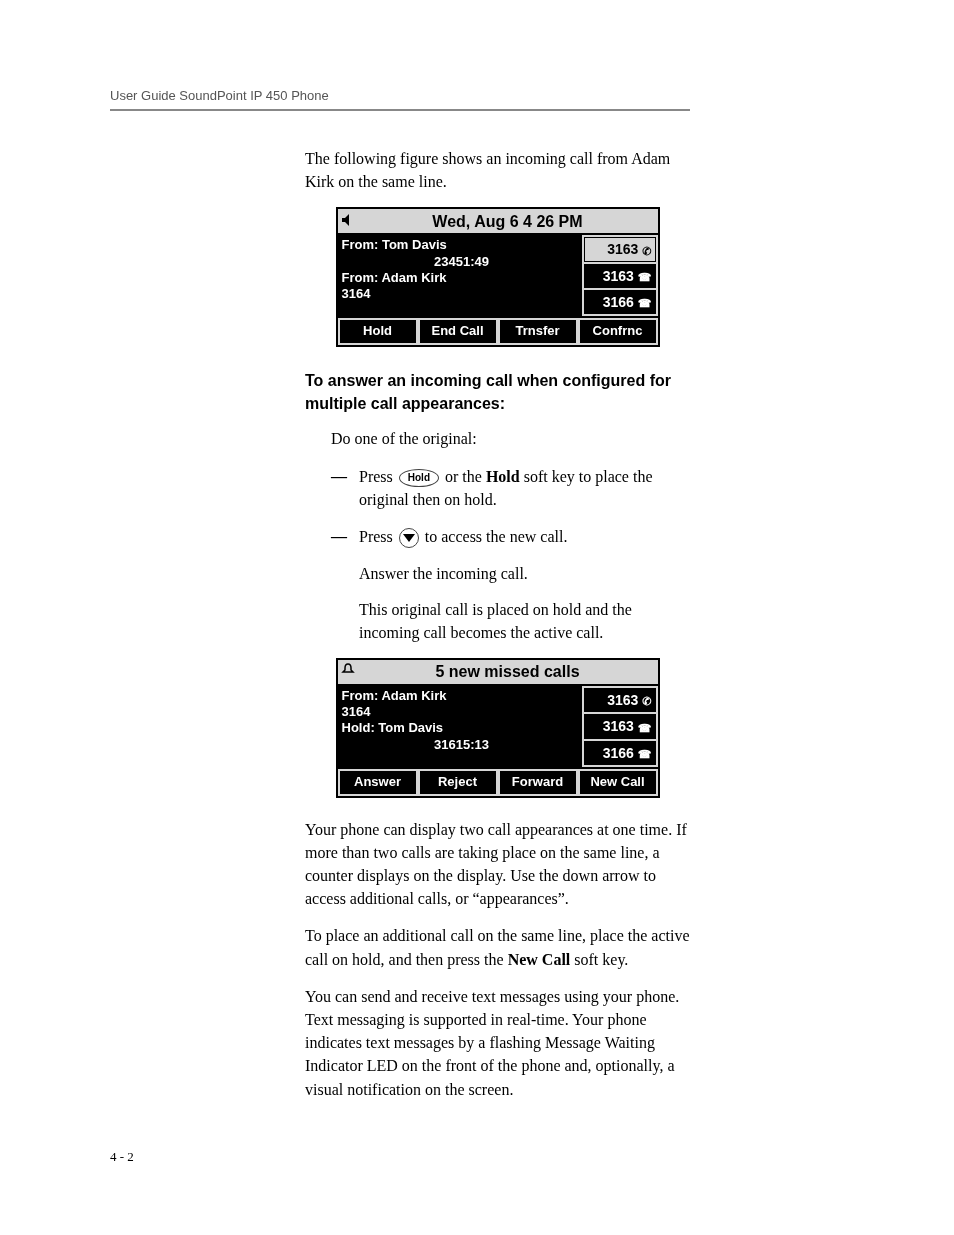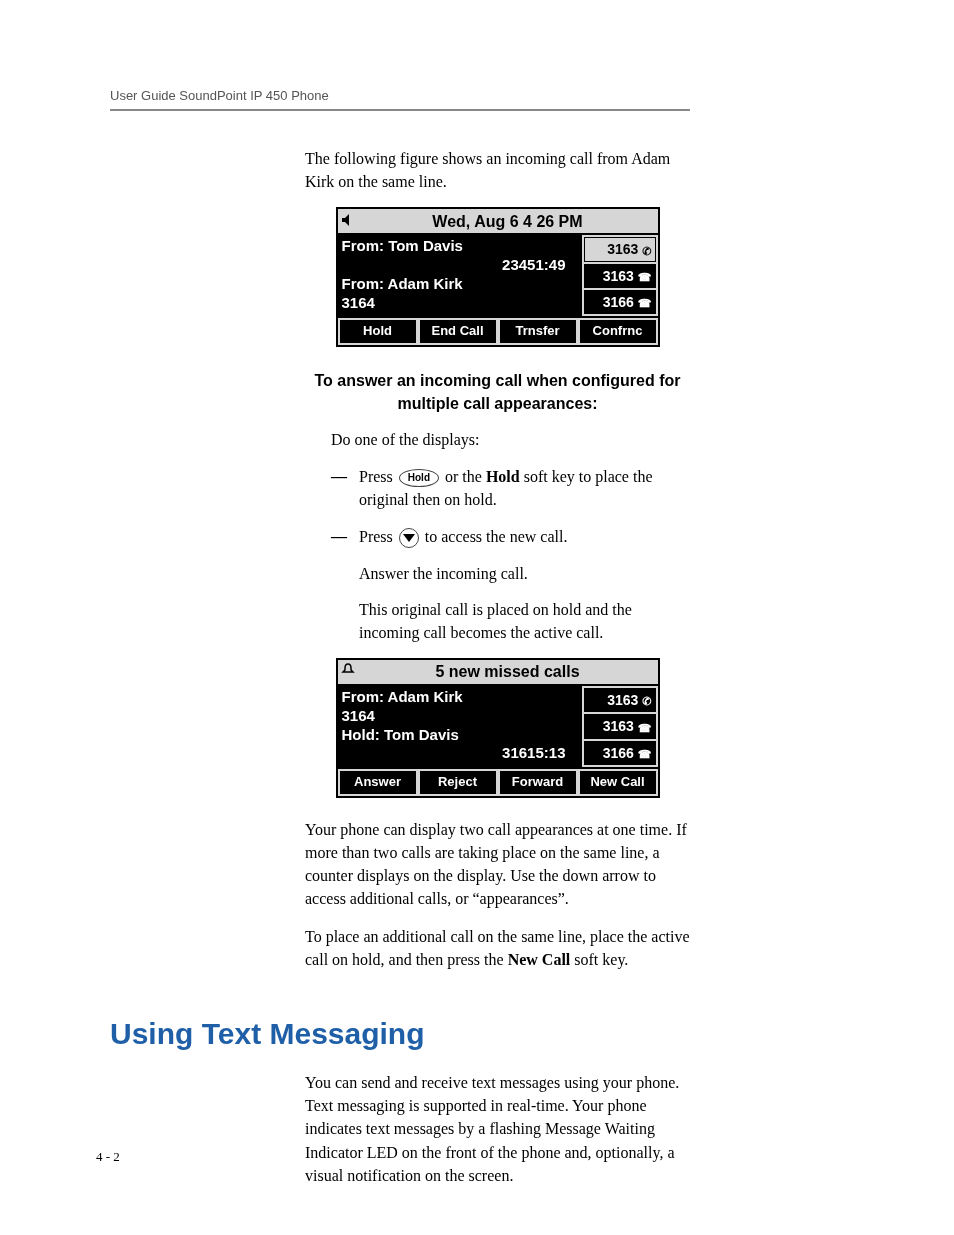--- a/index.html
+++ b/index.html
@@ -31,21 +31,20 @@
     margin-left: 195px;
     font-size: 16px;
     line-height: 1.45;
   }
   .para { margin: 0 0 14px 0; }
   .subhead {
     font-family: "Trebuchet MS", "Lucida Grande", Arial, sans-serif;
     font-weight: 700;
     font-size: 16px;
     margin: 22px 0 12px 0;
-    text-align: center;
   }
   .indent1 { margin-left: 26px; }
   .dash-list { margin: 0 0 0 26px; padding: 0; list-style: none; }
   .dash-list li { position: relative; padding-left: 28px; margin: 14px 0; }
   .dash-list li::before {
     content: "—"; position: absolute; left: 0; top: 0;
     font-weight: 700;
   }
   .keycap {
     display: inline-block;
@@ -68,21 +67,21 @@
   .keycap.arrow svg { position: absolute; left: 3px; top: 5px; }
   .section-title {
     font-family: "Trebuchet MS", "Lucida Grande", Arial, sans-serif;
     font-size: 30px;
     font-weight: 700;
     color: #1f5fa8;
     margin: 46px 0 20px 0;
   }
   .page-num {
     position: absolute;
-    left: 96px;
+    left: 110px;
     bottom: 70px;
     font-size: 13px;
     font-family: "Palatino Linotype", serif;
   }
 
   
   .phone-screen {
     width: 320px;
     margin: 10px auto 20px auto;
     border: 2px solid #000;
@@ -104,25 +103,25 @@
   }
   .ps-title { flex: 1; text-align: center; }
   .ps-body {
     display: flex;
     border-bottom: 2px solid #000;
   }
   .ps-main {
     flex: 1;
     background: #000;
     color: #fff;
-    padding: 2px 16px 4px 4px;
-    font-size: 15px;
+    padding: 2px 0 4px 4px;
+    font-size: 13px;
     line-height: 1.25;
   }
-  .ps-row { display: flex; justify-content: flex-end; }
+  .ps-row { display: flex; justify-content: center; }
   .ps-side {
     width: 72px;
     background: #d6d6d6;
     display: flex;
     flex-direction: column;
     gap: 2px;
     padding: 2px;
   }
   .linekey {
     background: #000;
@@ -202,21 +201,21 @@
       </div>
       <div class="ps-softkeys">
         <div class="softkey">Hold</div>
         <div class="softkey">End Call</div>
         <div class="softkey">Trnsfer</div>
         <div class="softkey">Confrnc</div>
       </div>
     </div>
 
     <div class="subhead">To answer an incoming call when configured for multiple call appearances:</div>
-    <p class="para indent1">Do one of the displays:</p>
+    <p class="para indent1">Do one of the original:</p>
 
     <ul class="dash-list">
       <li>
         <span>Press </span><span class="keycap">Hold</span><span> or the </span><b>Hold</b><span> soft key to place the original then on hold.</span>
       </li>
       <li>
         <span>Press </span><span class="keycap arrow"><svg width="12" height="8" viewBox="0 0 12 8">
               <polygon points="0,0 12,0 6,8" fill="#000"></polygon>
             </svg></span><span> to access the new call.</span>
         <p class="para" style="margin-top:14px;margin-bottom:12px">Answer the incoming call.</p>
@@ -266,20 +265,19 @@
       </div>
     </div>
 
     <p class="para">Your phone can display two call appearances at one time. If more than two calls are taking place on the same line, a counter displays on the display. Use the down arrow to access additional calls, or “appearances”.</p>
     <p class="para">
       <span>To place an additional call on the same line, place the active call on hold, and then press the </span><b>New Call</b><span> soft key.</span>
     </p>
 
   </div>
 
-  <h2 class="section-title">Using Text Messaging</h2>
 
   <div class="body-col">
     <p class="para">You can send and receive text messages using your phone. Text messaging is supported in real-time. Your phone indicates text messages by a flashing Message Waiting Indicator LED on the front of the phone and, optionally, a visual notification on the screen.</p>
   </div>
 
   <div class="page-num">4 - 2</div>
 </div>
 
 </body></html>

